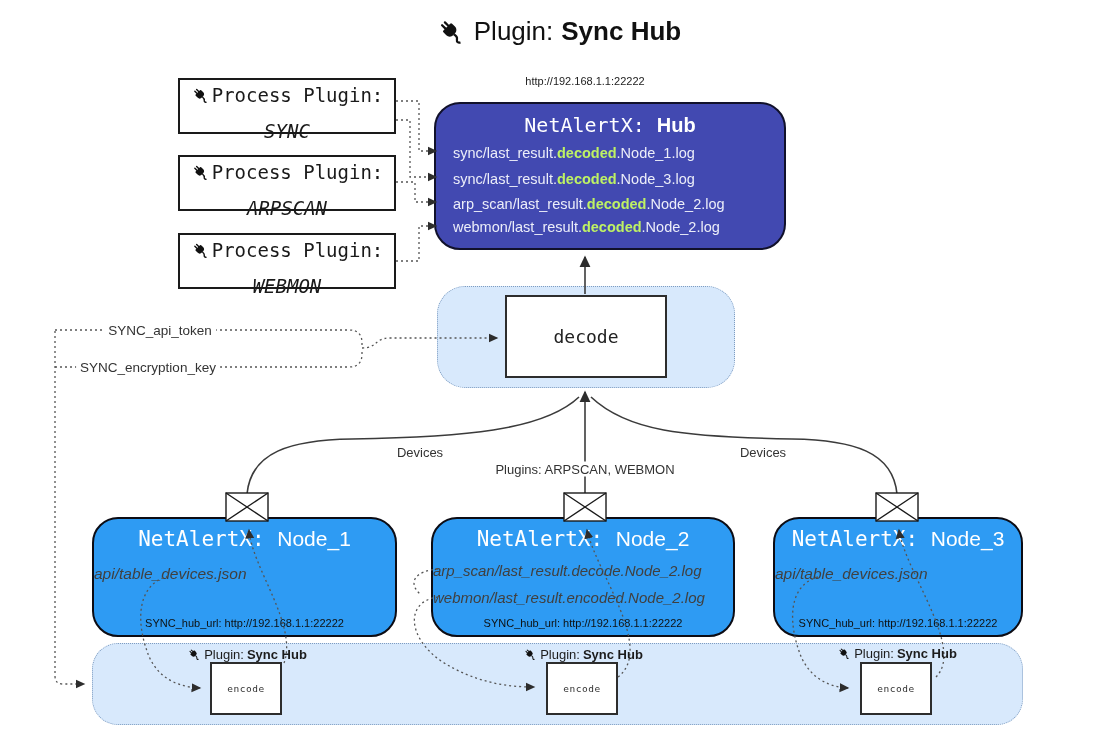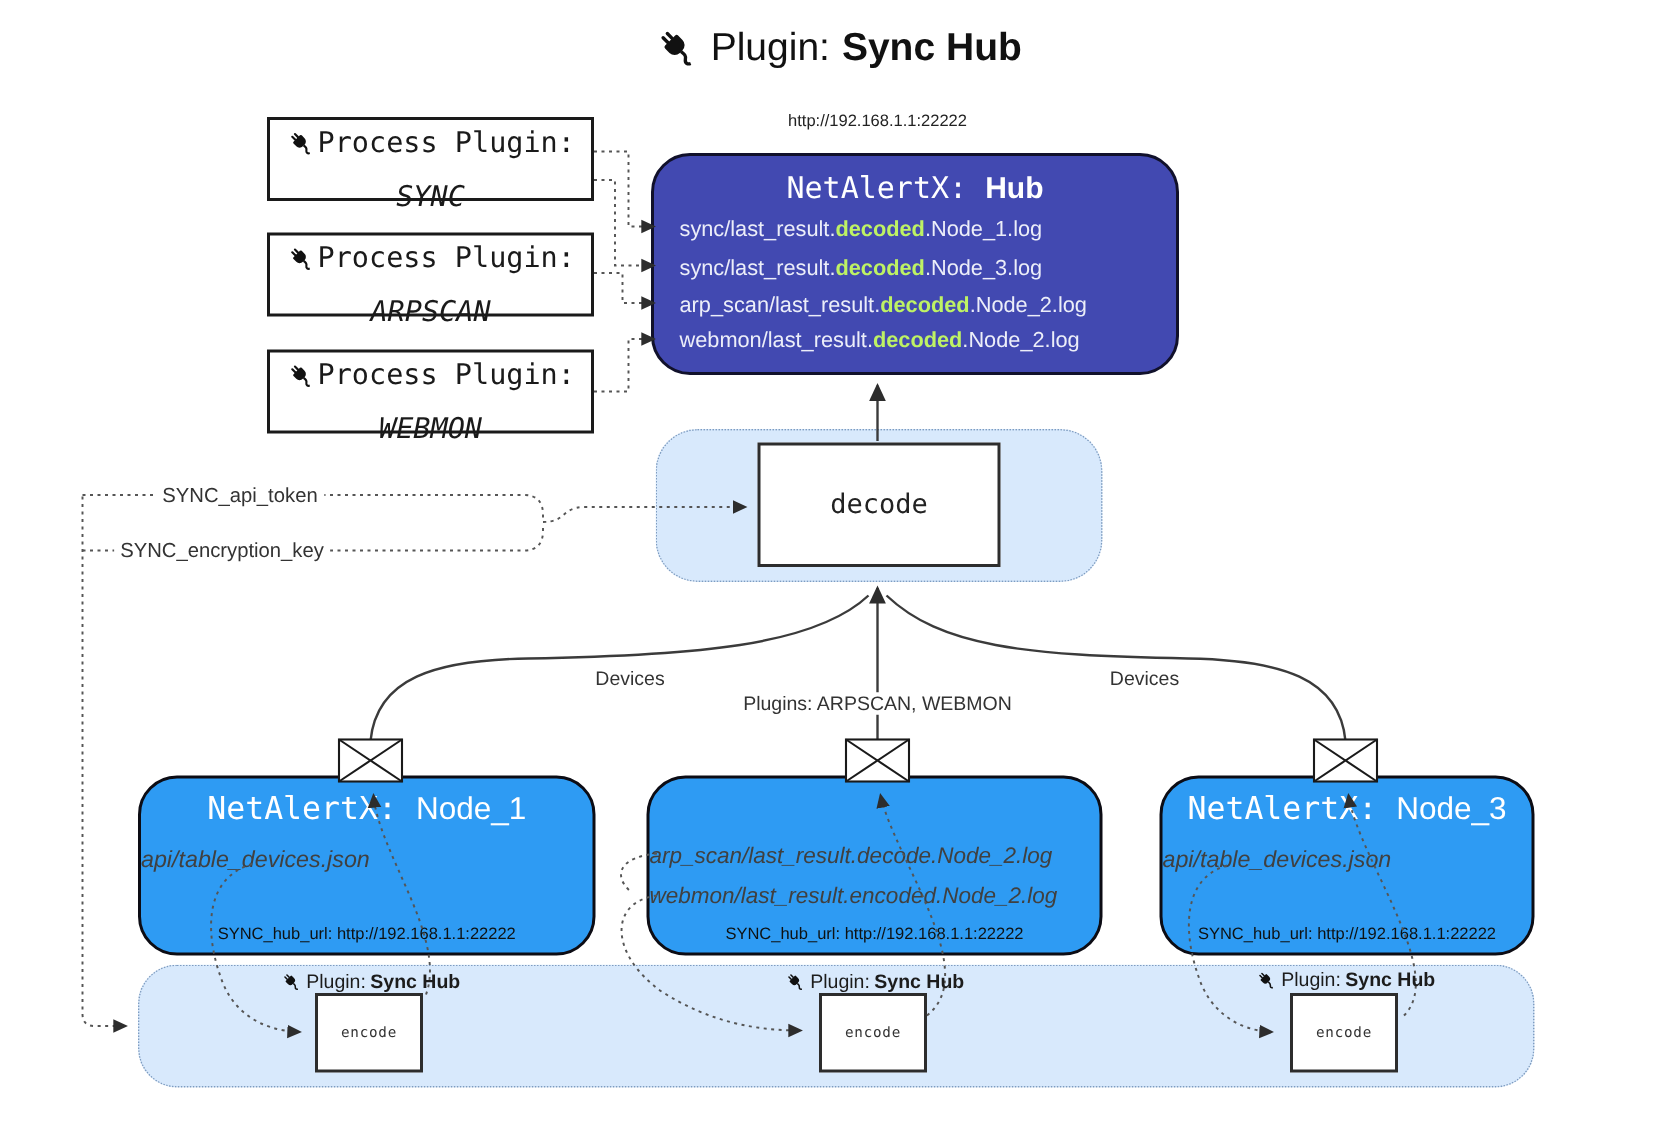--- a/index.html
+++ b/index.html
@@ -189,20 +189,24 @@
   <div class="abs node" style="left:92px;width:305px">
     <div class="node-title mono">
       <span>NetAlertX:</span>
       <span class="name">Node_1</span>
     </div>
     <div class="node-file" style="top:46px;font-size:15.5px">api/table_devices.json</div>
     <div class="node-url">SYNC_hub_url: http://192.168.1.1:22222</div>
   </div>
 
   <div class="abs node" style="left:431px;width:304px">
+    <div class="node-title mono">
+      <span>NetAlertX:</span>
+      <span class="name">Node_2</span>
+    </div>
     <div class="node-file" style="top:43px">arp_scan/last_result.decode.Node_2.log</div>
     <div class="node-file" style="top:70px">webmon/last_result.encoded.Node_2.log</div>
     <div class="node-url">SYNC_hub_url: http://192.168.1.1:22222</div>
   </div>
 
   <div class="abs node" style="left:773px;width:250px">
     <div class="node-title mono">
       <span>NetAlertX:</span>
       <span class="name">Node_3</span>
     </div>

